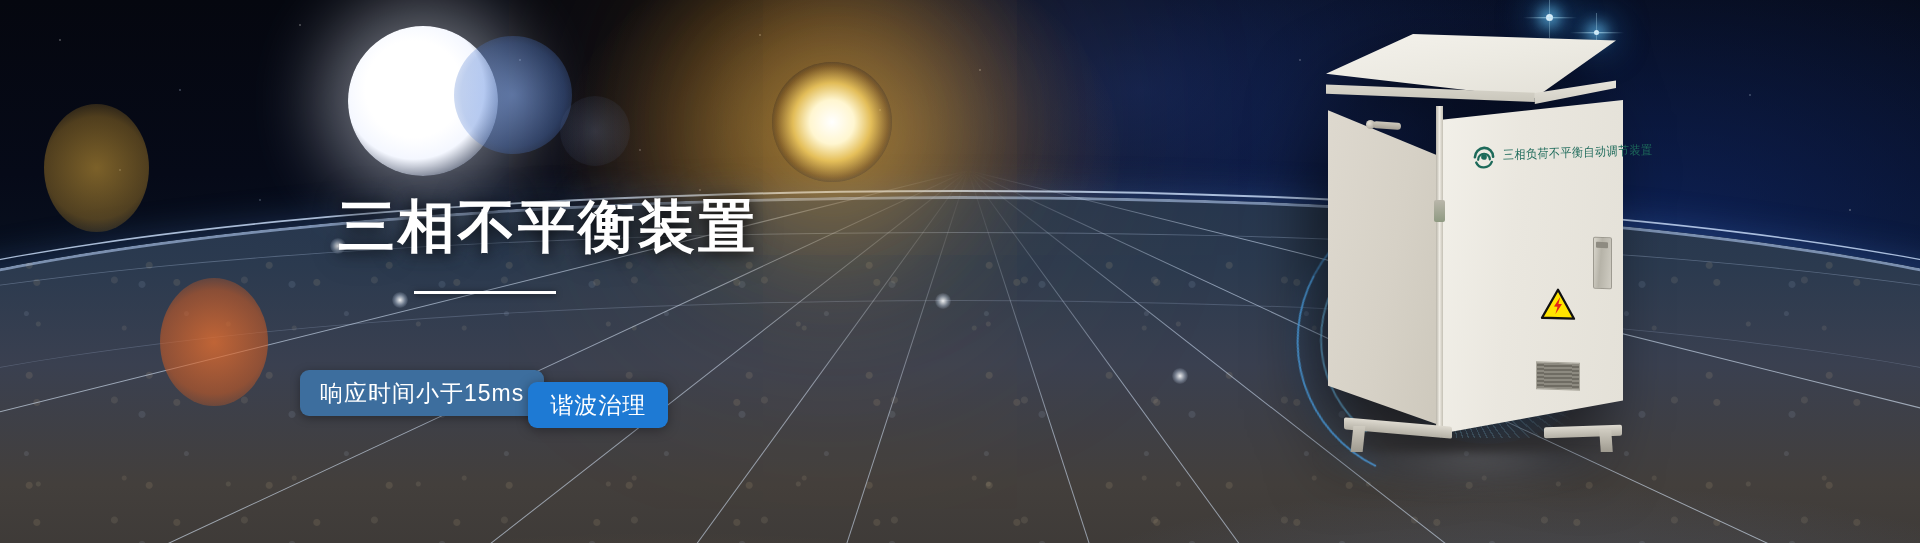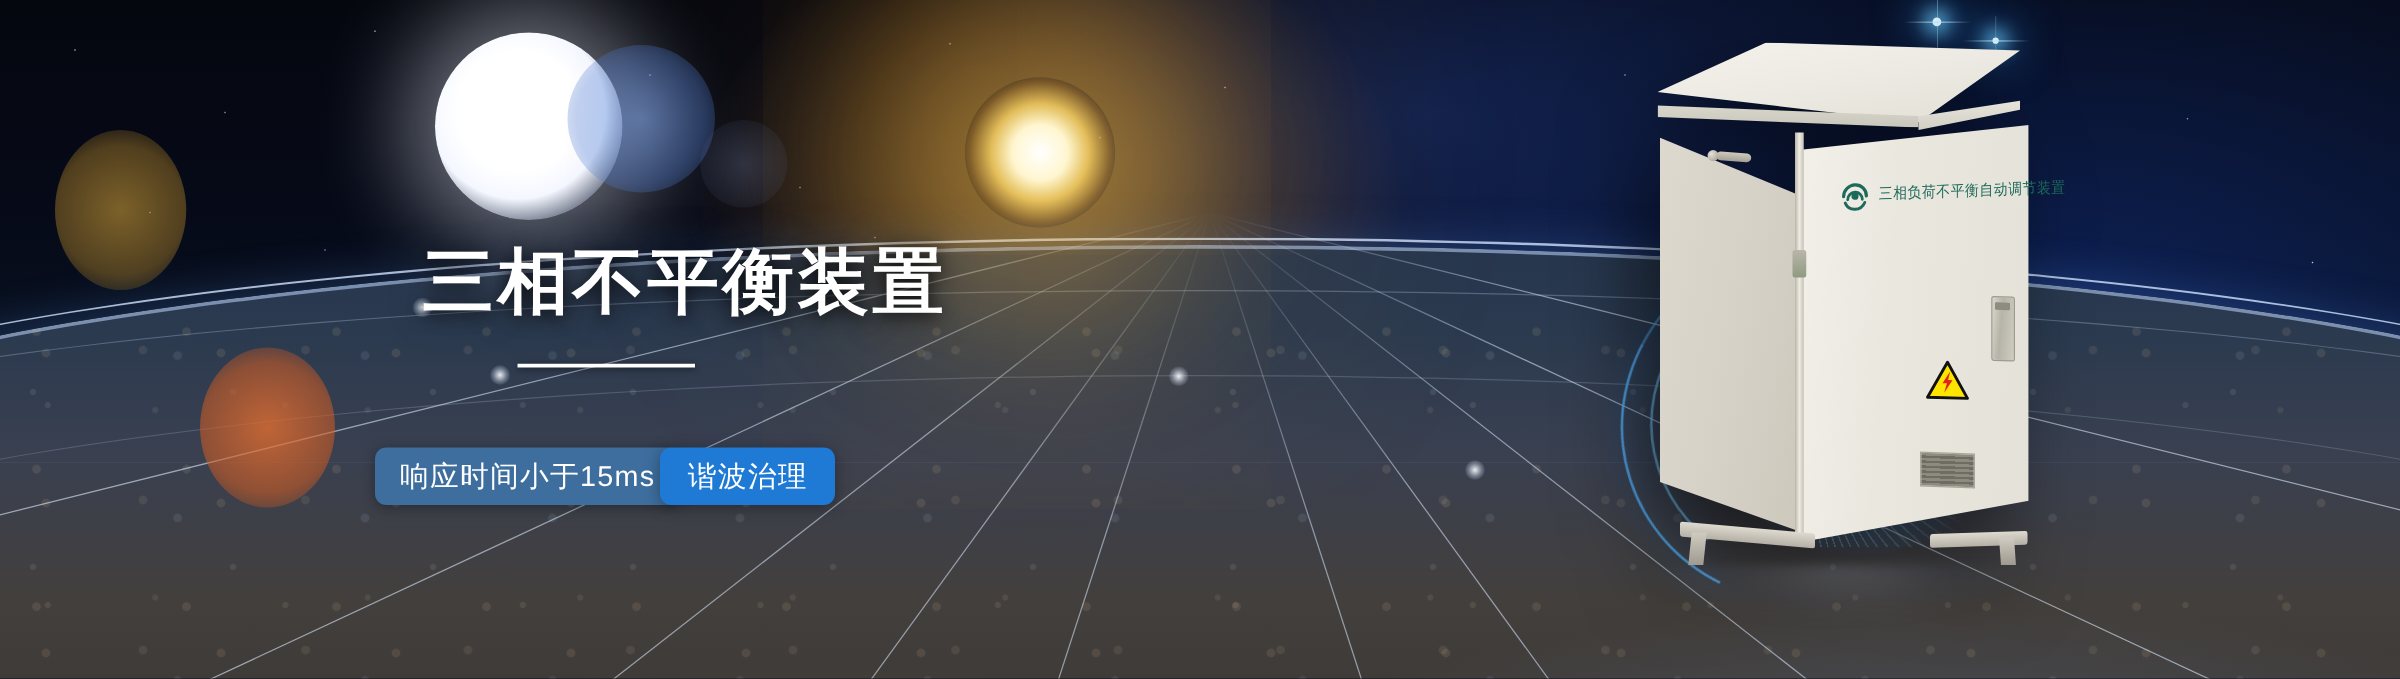--- a/index.html
+++ b/index.html
@@ -157,21 +157,21 @@
 
   .pills { position:absolute; left:300px; top:358px; display:flex; align-items:center; z-index:7;justify-content:space-between; }
   .pill {
     height:46px; display:flex; align-items:center; justify-content:center;
     color:#ffffff; font-size:23px; letter-spacing:1px; white-space:nowrap;
     border-radius:9px; padding:0 18px;
   }
   .pill-a { background:#3d6e9e; padding:0 20px; margin-right:-16px;
             box-shadow:0 2px 10px rgba(0,0,0,.35); }
   .pill-b { background:#1e7ad4; padding:0 22px; z-index:2; position:relative;
-            box-shadow:0 2px 12px rgba(0,0,0,.35); }
+            box-shadow:0 2px 12px rgba(0,0,0,.35);margin-top:24px; }
   .pill-c { background:rgba(36,122,200,.62); padding:0 22px; margin-left:-14px;
             box-shadow:0 2px 10px rgba(0,0,0,.25); }
 
   
   .product { position:absolute; left:1308px; top:34px; width:330px; height:420px; z-index:5;
              filter:drop-shadow(-18px 22px 30px rgba(0,0,0,.55)); }
 
   .roof-top {
     position:absolute; left:18px; top:0; width:290px; height:64px;
     background:linear-gradient(170deg,#f4f2ec 0%,#eceae2 48%,#e2dfd6 100%);

